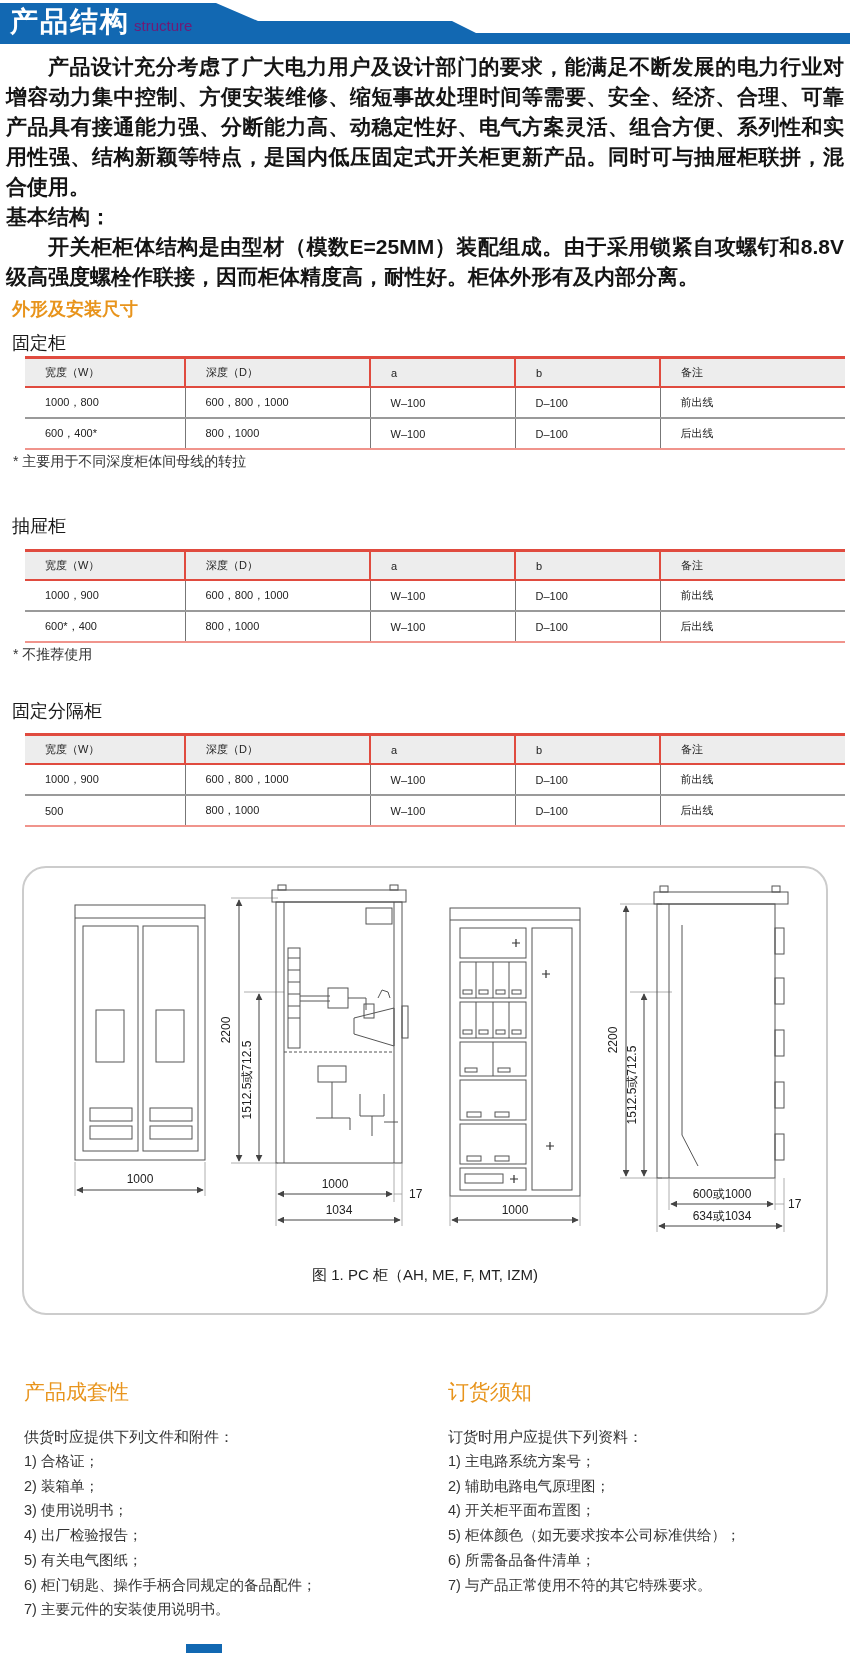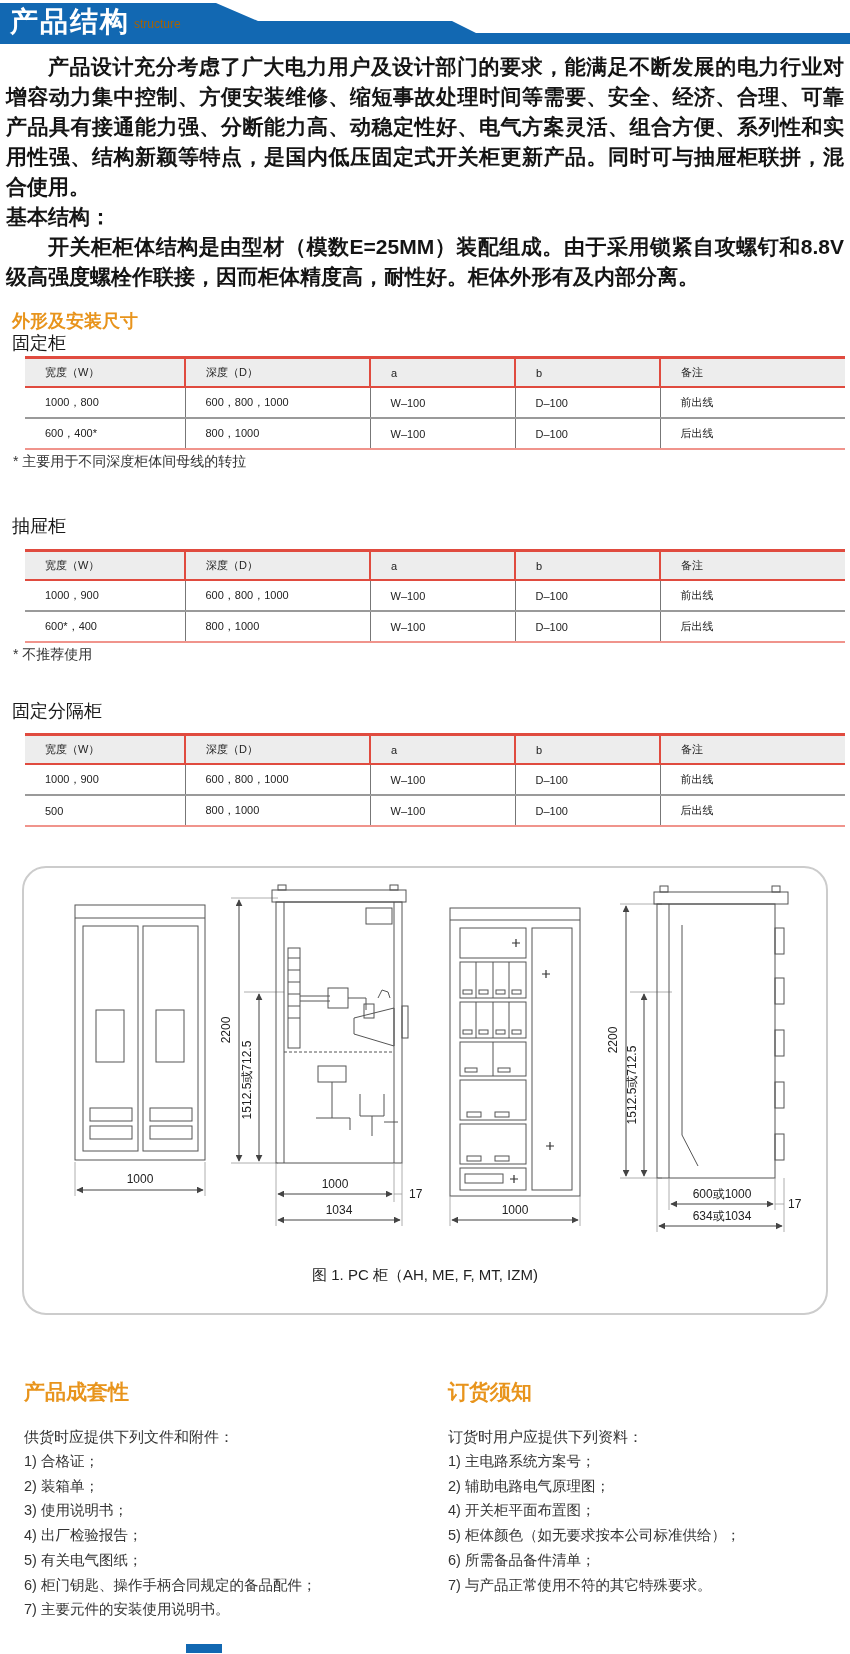--- a/index.html
+++ b/index.html
@@ -3,21 +3,21 @@
 <meta charset="utf-8">
 <style>
   html,body{margin:0;padding:0;background:#fff;}
   .page{position:relative;width:850px;height:1654px;background:#fff;overflow:hidden;
         font-family:"Liberation Sans","DejaVu Sans",sans-serif;color:#1a1a1a;}
 
   
   .banner{position:absolute;top:0;left:0;width:850px;height:46px;}
   .banner svg{position:absolute;top:0;left:0;}
   .banner-title{position:absolute;left:10px;top:3px;font-size:28px;font-weight:bold;color:#fff;letter-spacing:2px;}
-  .banner-sub{position:absolute;left:134px;top:17px;font-size:12px;color:#a16207;}
+  .banner-sub{position:absolute;left:134px;top:17px;font-size:15px;color:#701a75;}
 
   
   .intro{position:absolute;top:52px;left:6px;width:838px;font-size:21px;line-height:30px;
          font-weight:600;color:#141414;text-align:justify;}
   .intro p{margin:0;}
   .indent{text-indent:2em;}
 
   
   .sec-orange{position:absolute;left:12px;font-size:18px;font-weight:bold;color:#E8941C;margin:0;}
   .tbl-title{position:absolute;left:12px;font-size:18px;font-weight:500;color:#1a1a1a;margin:0;}
@@ -42,21 +42,21 @@
   .ln{stroke:#555;fill:none;stroke-width:1;}
   .ext{stroke:#999;fill:none;stroke-width:0.8;}
   .dim{stroke:#444;fill:none;stroke-width:1;marker-start:url(#arr);marker-end:url(#arr);}
   .pl{stroke:#333;fill:none;stroke-width:1.2;}
   .fig-svg text{font-family:"Liberation Sans","DejaVu Sans",sans-serif;font-size:12px;fill:#222;}
 
   
   .bcol{position:absolute;top:1378px;}
   .col-left{left:24px;width:410px;}
   .col-right{left:448px;width:400px;}
-  .col-head{color:#E8941C;font-size:21px;font-weight:bold;margin:0 0 22px 0;}
+  .col-head{color:#E8941C;font-size:21px;font-weight:normal;margin:0 0 22px 0;}
   .col-intro{font-size:15px;font-weight:500;color:#333;margin:0 0 2px 0;}
   .bcol ul{list-style:none;margin:0;padding:0;}
   .bcol li{font-size:14.5px;color:#333;line-height:24.7px;white-space:nowrap;}
 
   .footer-mark{position:absolute;top:1644px;left:186px;width:36px;height:9px;background:#1268B2;}
 </style>
 </head>
 <body>
 
 <div class="page">
@@ -68,21 +68,21 @@
     <span class="banner-title">产品结构</span>
     <span class="banner-sub">structure</span>
   </div>
 
   <div class="intro">
     <p class="indent">产品设计充分考虑了广大电力用户及设计部门的要求，能满足不断发展的电力行业对增容动力集中控制、方便安装维修、缩短事故处理时间等需要、安全、经济、合理、可靠产品具有接通能力强、分断能力高、动稳定性好、电气方案灵活、组合方便、系列性和实用性强、结构新颖等特点，是国内低压固定式开关柜更新产品。同时可与抽屉柜联拼，混合使用。</p>
     <p>基本结构：</p>
     <p class="indent">开关柜柜体结构是由型材（模数E=25MM）装配组成。由于采用锁紧自攻螺钉和8.8V级高强度螺栓作联接，因而柜体精度高，耐性好。柜体外形有及内部分离。</p>
   </div>
 
-  <h3 class="sec-orange" style="top:297px;margin-top:12px;">外形及安装尺寸</h3>
+  <h3 class="sec-orange" style="top:297px;">外形及安装尺寸</h3>
 
   <h4 class="tbl-title" style="top:331px;">固定柜</h4>
   <table class="dim-table" style="top:356px;">
     <colgroup>
         <col style="width:160px">
         <col style="width:185px">
         <col style="width:145px">
         <col style="width:145px">
         <col>
       </colgroup>

